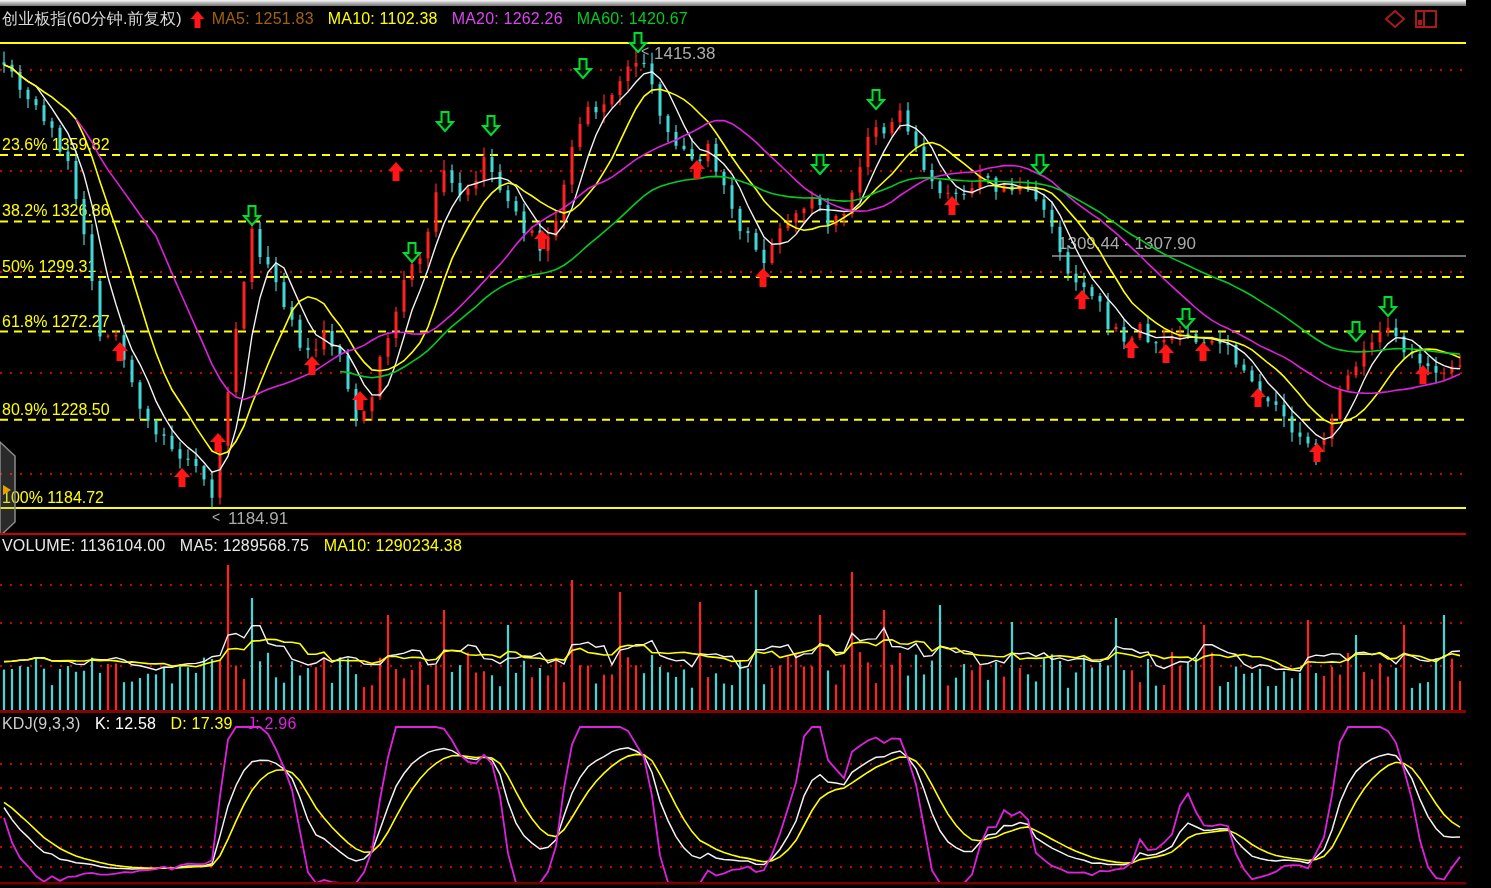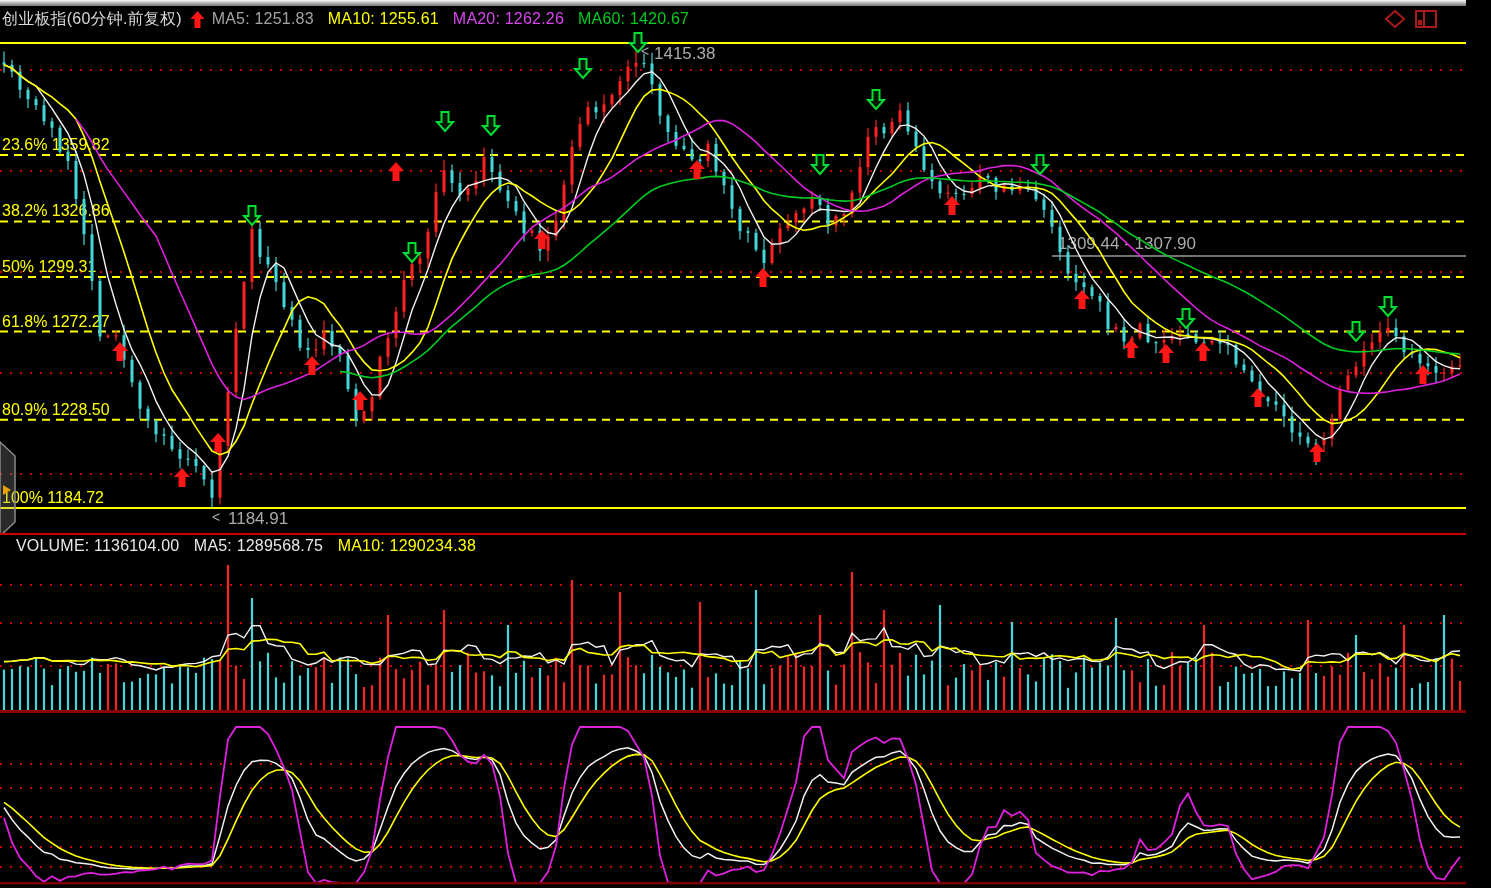--- a/index.html
+++ b/index.html
@@ -8,41 +8,41 @@
           font-family:"Liberation Sans","DejaVu Sans",sans-serif;}
   .top-strip{position:absolute;left:0;top:0;width:1491px;height:6px;
              background:linear-gradient(#fafafa,#9a9a9a 70%,#777);}
   .hdr{position:absolute;left:0;top:7px;width:1491px;height:24px;display:flex;align-items:center;
        font-size:16px;white-space:nowrap;}
   .hdr .t{color:#d8d8d8;margin-left:2px;}
   .hdr span{letter-spacing:.2px;}
   .hdr-icons{position:absolute;right:28px;top:9px;display:flex;gap:8px;align-items:center;}
   .panel{position:absolute;left:0;}
   .divider{position:absolute;left:0;width:1491px;}
-  .vhdr,.khdr{position:absolute;left:16px;font-size:16px;white-space:nowrap;z-index:5;}
+  .vhdr,.khdr{position:absolute;left:2px;font-size:16px;white-space:nowrap;z-index:5;}
   .vhdr span,.khdr span{margin-right:10px;letter-spacing:.2px;}
   .right-border{position:absolute;left:1466px;top:8px;width:2px;height:876px;background:#b30000;}
   svg{display:block;}
 </style>
 </head>
 <body>
 
 <div class="screen">
   <div class="top-strip"></div>
 
   <div class="hdr">
     <span class="t">创业板指(60分钟.前复权)</span>
     <span style="width:8px"></span>
     <svg width="15" height="19">
       <path d="M7.5 1 L14.5 9 L10.5 9 L10.5 18 L4.5 18 L4.5 9 L0.5 9 Z" fill="#ff1616"></path>
     </svg>
     <span style="width:7px"></span>
-    <span style="color:#a3a3a3">MA5: 1251.83</span>
+    <span style="color:#a16207">MA5: 1251.83</span>
     <span style="width:14px"></span>
-    <span style="color:#ffff00">MA10: 1255.61</span>
+    <span style="color:#ffff00">MA10: 1102.38</span>
     <span style="width:14px"></span>
     <span style="color:#d946ef">MA20: 1262.26</span>
     <span style="width:14px"></span>
     <span style="color:#00cc22">MA60: 1420.67</span>
   </div>
   <div class="hdr-icons">
     <svg width="22" height="20">
       <path d="M11 2 L20 10 L11 18 L2 10 Z" fill="none" stroke="#aa1a1a" stroke-width="2"></path>
     </svg>
     <svg width="24" height="20">
@@ -707,15 +707,21 @@
       <polyline points="4.0,89.4 12.0,95.1 20.0,102.3 28.0,109.5 36.0,117.2 44.0,124.6 52.0,130.1 60.0,135.5 68.0,139.5 76.0,142.9 84.0,145.5 92.0,147.5 100.0,149.5 108.0,151.3 116.0,152.6 124.0,153.5 132.0,154.4 140.0,154.8 148.0,155.1 156.0,155.3 164.0,155.0 172.0,155.2 180.0,154.8 188.0,154.2 196.0,153.8 204.0,153.4 212.0,152.5 220.0,142.7 228.0,126.1 236.0,108.2 244.0,91.3 252.0,77.2 260.0,67.2 268.0,60.6 276.0,57.2 284.0,56.8 292.0,59.7 300.0,68.0 308.0,81.1 316.0,94.7 324.0,105.0 332.0,114.2 340.0,122.4 348.0,129.9 356.0,135.9 364.0,139.2 372.0,138.9 380.0,131.4 388.0,119.0 396.0,103.8 404.0,89.4 412.0,76.5 420.0,65.8 428.0,57.0 436.0,50.3 444.0,45.4 452.0,42.8 460.0,42.6 468.0,43.5 476.0,44.5 484.0,44.1 492.0,45.0 500.0,50.5 508.0,63.3 516.0,78.9 524.0,93.5 532.0,105.7 540.0,115.8 548.0,122.0 556.0,123.6 564.0,116.7 572.0,104.5 580.0,91.2 588.0,78.7 596.0,68.4 604.0,60.1 612.0,53.0 620.0,47.3 628.0,43.1 636.0,41.4 644.0,41.9 652.0,47.7 660.0,61.3 668.0,76.7 676.0,92.3 684.0,106.6 692.0,118.6 700.0,127.5 708.0,131.8 716.0,136.2 724.0,139.6 732.0,142.1 740.0,144.1 748.0,145.4 756.0,147.4 764.0,148.8 772.0,147.7 780.0,143.9 788.0,136.9 796.0,127.3 804.0,112.5 812.0,97.5 820.0,85.5 828.0,80.0 836.0,76.6 844.0,75.0 852.0,69.8 860.0,64.5 868.0,59.2 876.0,54.2 884.0,50.8 892.0,47.1 900.0,44.1 908.0,44.3 916.0,48.2 924.0,57.6 932.0,71.8 940.0,87.2 948.0,101.1 956.0,112.2 964.0,121.0 972.0,126.8 980.0,127.7 988.0,125.8 996.0,124.1 1004.0,120.2 1012.0,117.7 1020.0,115.0 1028.0,113.9 1036.0,117.6 1044.0,121.8 1052.0,126.2 1060.0,130.4 1068.0,134.6 1076.0,138.2 1084.0,141.2 1092.0,144.2 1100.0,146.2 1108.0,147.9 1116.0,149.1 1124.0,150.0 1132.0,149.9 1140.0,146.6 1148.0,145.2 1156.0,143.9 1164.0,141.9 1172.0,138.9 1180.0,132.3 1188.0,124.9 1196.0,121.2 1204.0,120.0 1212.0,119.0 1220.0,117.9 1228.0,117.2 1236.0,120.6 1244.0,125.7 1252.0,131.5 1260.0,136.1 1268.0,139.8 1276.0,142.5 1284.0,144.0 1292.0,145.2 1300.0,146.2 1308.0,147.5 1316.0,146.4 1324.0,143.3 1332.0,134.5 1340.0,119.4 1348.0,103.3 1356.0,88.4 1364.0,76.0 1372.0,66.0 1380.0,58.3 1388.0,52.5 1396.0,49.3 1404.0,50.4 1412.0,55.6 1420.0,65.8 1428.0,78.4 1436.0,90.8 1444.0,101.6 1452.0,109.2 1460.0,114.1" fill="none" stroke="#ffff00" stroke-width="1.6"></polyline>
       <polyline points="4.0,104.8 12.0,129.5 20.0,144.9 28.0,153.3 36.0,163.1 44.0,168.7 52.0,163.2 60.0,167.9 68.0,163.8 76.0,163.3 84.0,160.6 92.0,159.9 100.0,161.7 108.0,161.6 116.0,160.7 124.0,159.1 132.0,159.5 140.0,157.5 148.0,157.0 156.0,156.1 164.0,153.6 172.0,156.4 180.0,152.4 188.0,150.7 196.0,151.1 204.0,151.2 212.0,147.4 220.0,83.4 228.0,26.5 236.0,14.0 244.0,14.0 252.0,14.0 260.0,14.0 268.0,21.1 276.0,36.4 284.0,54.7 292.0,76.8 300.0,118.3 308.0,159.3 316.0,170.0 324.0,167.0 332.0,169.1 340.0,170.0 348.0,170.0 356.0,170.0 364.0,159.2 372.0,137.2 380.0,86.5 388.0,44.2 396.0,14.0 404.0,14.0 412.0,14.0 420.0,14.0 428.0,14.0 436.0,14.0 444.0,15.8 452.0,27.3 460.0,41.8 468.0,48.8 476.0,50.4 484.0,41.8 492.0,50.6 500.0,83.1 508.0,140.4 516.0,170.0 524.0,170.0 532.0,170.0 540.0,170.0 548.0,158.9 556.0,133.3 564.0,75.1 572.0,31.6 580.0,14.0 588.0,14.0 596.0,14.0 604.0,14.0 612.0,14.0 620.0,14.0 628.0,17.9 636.0,31.2 644.0,44.6 652.0,82.9 660.0,142.4 668.0,169.5 676.0,170.0 684.0,170.0 692.0,170.0 700.0,170.0 708.0,157.4 716.0,162.5 724.0,160.3 732.0,156.9 740.0,156.2 748.0,153.4 756.0,159.1 764.0,157.1 772.0,141.4 780.0,120.8 788.0,95.3 796.0,69.5 804.0,23.4 812.0,14.0 820.0,14.0 828.0,47.1 836.0,56.4 844.0,65.2 852.0,38.7 860.0,32.7 868.0,27.5 876.0,24.4 884.0,30.0 892.0,25.3 900.0,25.8 908.0,45.8 916.0,71.2 924.0,114.0 932.0,157.4 940.0,170.0 948.0,170.0 956.0,170.0 964.0,170.0 972.0,161.6 980.0,133.1 988.0,114.3 996.0,113.9 1004.0,97.2 1012.0,102.7 1020.0,98.8 1028.0,106.8 1036.0,139.9 1044.0,146.9 1052.0,152.9 1060.0,155.8 1068.0,159.5 1076.0,159.7 1084.0,159.5 1092.0,162.2 1100.0,157.8 1108.0,158.4 1116.0,156.4 1124.0,155.3 1132.0,149.3 1140.0,126.4 1148.0,137.1 1156.0,136.2 1164.0,129.6 1172.0,121.3 1180.0,92.4 1188.0,80.6 1196.0,99.0 1204.0,112.4 1212.0,113.1 1220.0,111.3 1228.0,113.2 1236.0,140.9 1244.0,156.2 1252.0,166.2 1260.0,164.1 1268.0,161.8 1276.0,158.7 1284.0,153.0 1292.0,152.2 1300.0,152.3 1308.0,155.3 1316.0,140.2 1324.0,124.2 1332.0,81.9 1340.0,28.8 1348.0,14.0 1356.0,14.0 1364.0,14.0 1372.0,14.0 1380.0,14.0 1388.0,17.9 1396.0,29.8 1404.0,56.8 1412.0,86.7 1420.0,127.6 1428.0,154.0 1436.0,164.9 1444.0,166.6 1452.0,154.5 1460.0,143.9" fill="none" stroke="#dd22dd" stroke-width="1.8"></polyline>
       <line x1="1466" y1="51" x2="1475" y2="51" stroke="#b30000" stroke-width="2"></line>
       <line x1="1466" y1="75" x2="1475" y2="75" stroke="#b30000" stroke-width="2"></line>
       <line x1="1466" y1="104" x2="1475" y2="104" stroke="#b30000" stroke-width="2"></line>
       <line x1="1466" y1="134" x2="1475" y2="134" stroke="#b30000" stroke-width="2"></line>
       <line x1="1466" y1="154" x2="1475" y2="154" stroke="#b30000" stroke-width="2"></line>
       <text x="1478" y="55" fill="#dddddd" font-size="15" font-family="&quot;Liberation Sans&quot;,&quot;DejaVu Sans&quot;,sans-serif">1</text>
       <rect x="0" y="169" width="1491" height="2.5" fill="#7a0000"></rect>
     </svg>
+  <div class="khdr" style="top:715px">
+    <span style="color:#cccccc">KDJ(9,3,3)</span>
+    <span style="color:#ffffff">K: 12.58</span>
+    <span style="color:#ffff00">D: 17.39</span>
+    <span style="color:#dd22dd">J: 2.96</span>
+  </div>
 
   <div class="right-border"></div>
 </div>
 
 </body></html>

